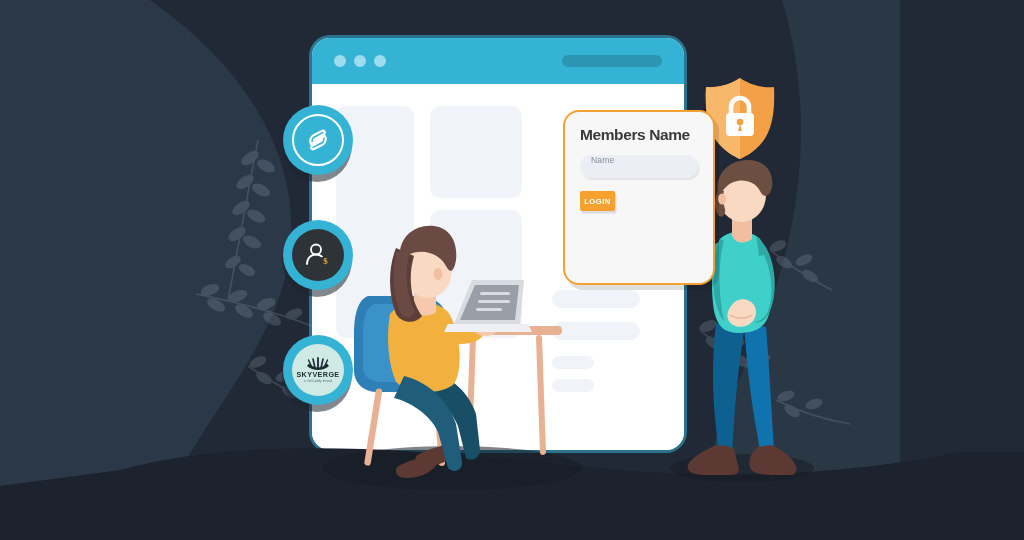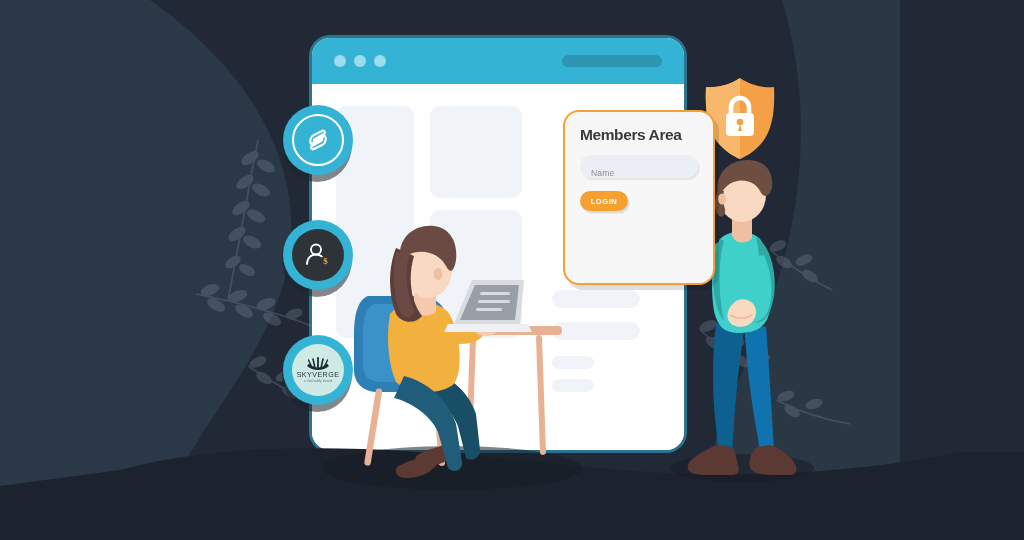--- a/index.html
+++ b/index.html
@@ -58,21 +58,21 @@
   }
   .badge-inner {
     width:52px; height:52px; border-radius:50%;
     display:flex; align-items:center; justify-content:center;
   }
   #badge1 .badge-inner { border:2px solid #ffffff; }
   #badge2 .badge-inner { background:#2e3338; }
   #badge3 .badge-inner { background:#cfeae4; flex-direction:column; }
 
   #sv-name {
-    font-size:7.2px; font-weight:normal; letter-spacing:.4px;
+    font-size:7.2px; font-weight:bold; letter-spacing:.4px;
     color:#1d2b34; line-height:1; margin-top:1px;
   }
   #sv-tag {
     font-size:3.4px; color:#5c7a84; line-height:1; margin-top:1.5px;
     letter-spacing:.1px; white-space:nowrap;
   }
 
   
   #shield { position:absolute; left:703px; top:76px; width:74px; height:84px; }
 
@@ -88,32 +88,32 @@
   }
   #members-title {
     font-size:15.5px; font-weight:bold; color:#3a3a3a;
     letter-spacing:-.4px; white-space:nowrap;
   }
   .field {
     position:relative; margin-top:11px;
     height:23px; border-radius:12px;
     background:#eceef5;
     box-shadow:1.5px 2px 0 rgba(0,0,0,.07);
-    display:flex; align-items:flex-end; padding-left:11px;
+    display:flex; align-items:flex-start; padding-left:11px;
   }
   .field span {
     font-size:8.6px; color:#8a8f9c; letter-spacing:.1px;
   }
   #eye-icon {
     position:absolute; right:10px; top:50%; transform:translateY(-50%);
     width:9px; height:9px;
   }
   #login-btn {
-    margin-top:13px; width:48px; height:20px; border:none;
-    border-radius:10px; background:#F6A030;
+    margin-top:13px; width:35px; height:20px; border:none;
+    border-radius:2px; background:#F6A030;
     box-shadow:1.5px 2.5px 0 rgba(0,0,0,.10);
     color:#ffffff; font-size:7.6px; font-weight:bold;
     letter-spacing:.5px; cursor:pointer;
     font-family:"Liberation Sans", sans-serif;
   }
 
   
   #woman, #man { position:absolute; }
   #woman { left:352px; top:218px; }
   #man   { left:660px; top:155px; }
@@ -361,21 +361,21 @@
              C 2,34 4,56 18,70 C 25,77 32,81 37,83 Z" fill="#F8B86C"></path>
     <g>
       <path d="M 28,38 L 28,31 C 28,26 32,22 37,22 C 42,22 46,26 46,31 L 46,38" fill="none" stroke="#ffffff" stroke-width="4.6"></path>
       <rect x="23" y="37" width="28" height="23" rx="4" fill="#ffffff"></rect>
       <circle cx="37" cy="46" r="3.3" fill="#F3A046"></circle>
       <path d="M 37,48 L 39,55 L 35,55 Z" fill="#F3A046"></path>
     </g>
   </svg>
 
   <div id="login-card">
-    <div id="members-title">Members Area</div>
+    <div id="members-title">Members Name</div>
 
     <div class="field">
       <span>Name</span>
     </div>
 
 
     <button id="login-btn">LOGIN</button>
   </div>
 
 </div>

